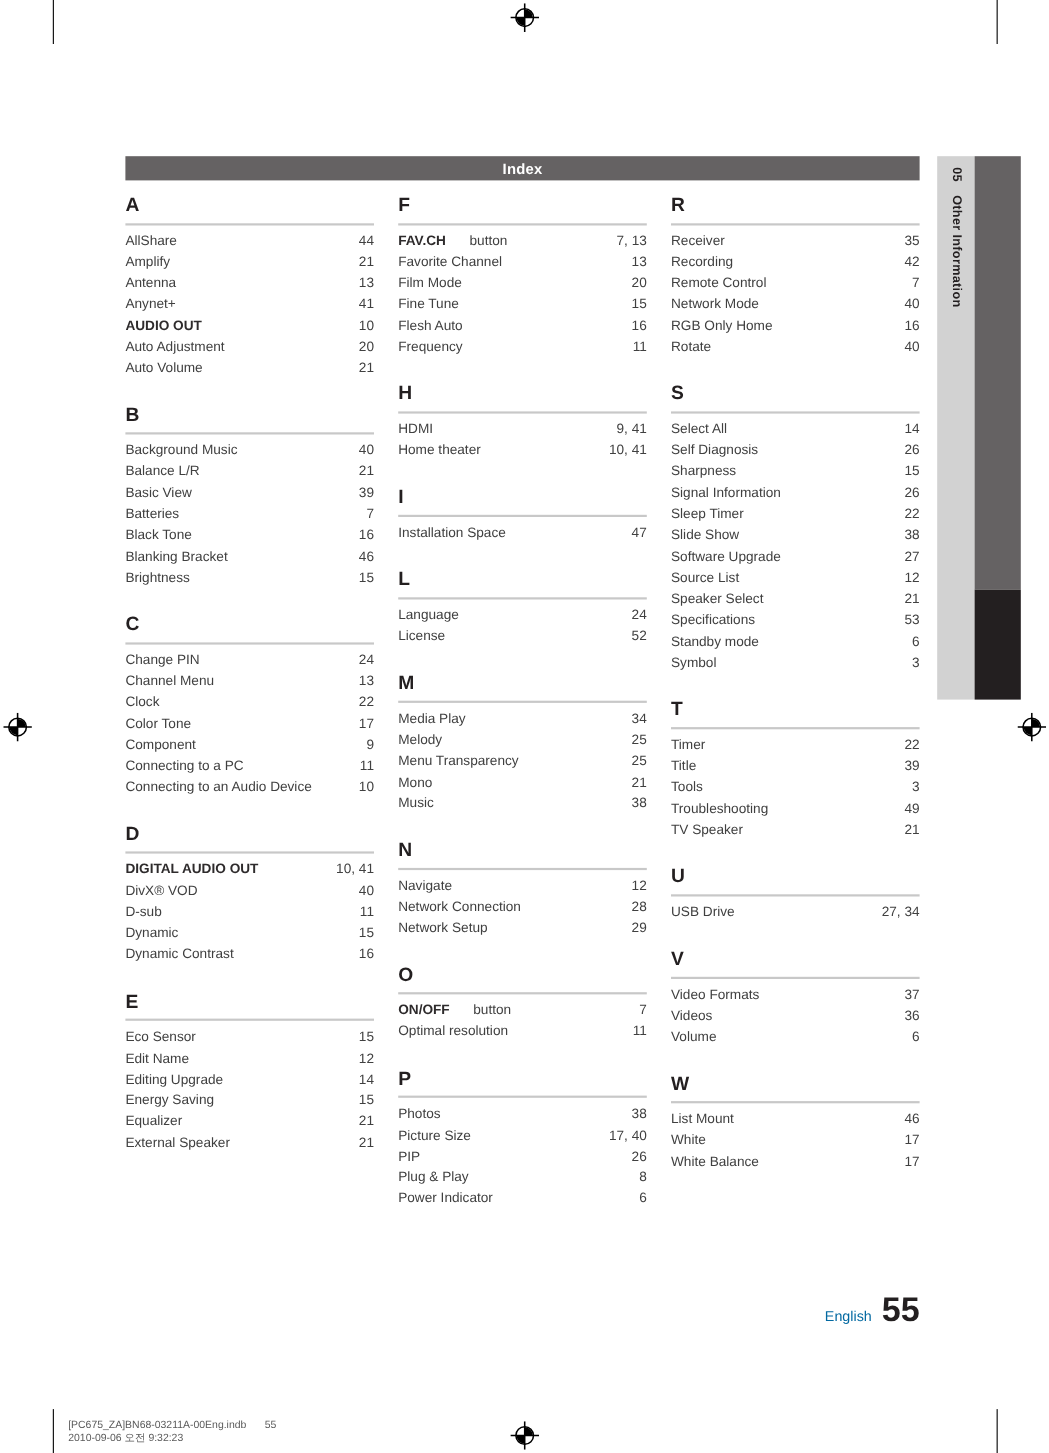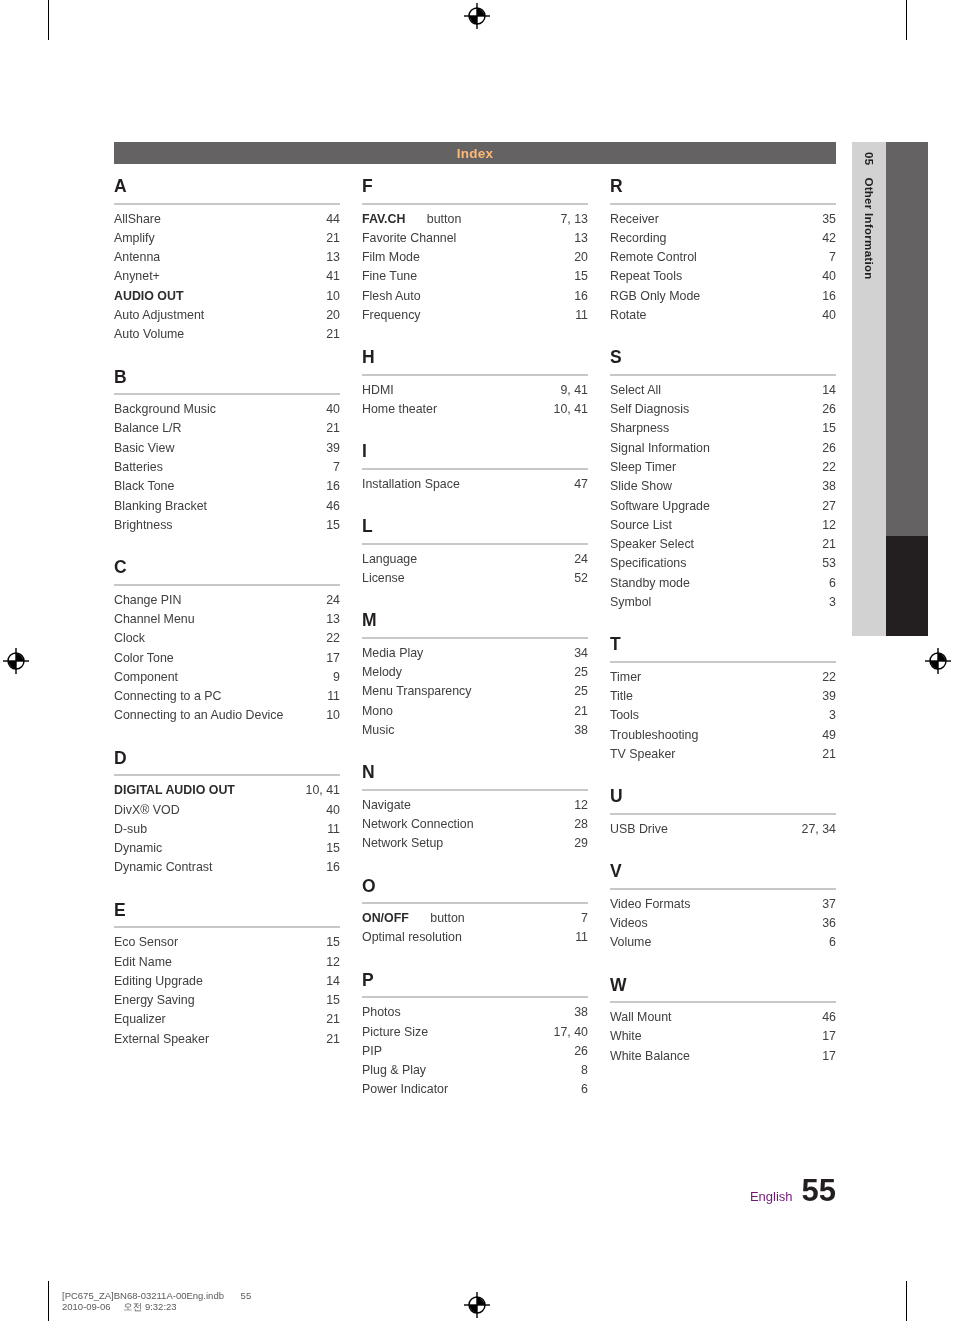--- a/index.html
+++ b/index.html
@@ -30,21 +30,21 @@
   }
 
   
   .index-header {
     position: absolute;
     left: 114px;
     top: 142px;
     width: 722px;
     height: 22px;
     background: #656263;
-    color: #fdba74;
+    color: #ffffff;
     font-size: 13.5px;
     font-weight: bold;
     letter-spacing: 0.2px;
     display: flex;
     align-items: center;
     justify-content: center;
   }
 
   
   .columns {
@@ -145,21 +145,21 @@
   
   .page-footer {
     position: absolute;
     right: 118px;
     top: 1175px;
     display: flex;
     align-items: baseline;
   }
   .footer-lang {
     font-size: 13px;
-    color: #701a75;
+    color: #0369a1;
     margin-right: 9px;
   }
   .footer-pageno {
     font-size: 31px;
     font-weight: bold;
     color: #231f20;
     line-height: 1;
   }
 
   
@@ -169,21 +169,21 @@
     right: 62px;
     top: 1290px;
     display: flex;
     justify-content: space-between;
     font-size: 9.5px;
     color: #5a5a5a;
     font-family: "Liberation Sans", sans-serif;
     flex-direction: column;
   }
   .print-meta-file .meta-pageno { margin-left: 14px; }
-  .print-meta-date .meta-time { margin-left: 10px; }
+  .print-meta-date .meta-time { }
 </style>
 </head>
 <body>
 
 <div class="crop-mark crop-v" style="left:48px; top:0;"></div>
 <div class="crop-mark crop-v" style="left:906px; top:0;"></div>
 <div class="crop-mark crop-v" style="left:48px; top:1281px;"></div>
 <div class="crop-mark crop-v" style="left:906px; top:1281px;"></div>
 
 <svg class="reg-mark" style="left:464px; top:3px;" viewBox="0 0 26 26">
@@ -518,25 +518,25 @@
         </div>
         <div class="entry">
           <span class="entry-term">Recording</span>
           <span class="entry-page">42</span>
         </div>
         <div class="entry">
           <span class="entry-term">Remote Control</span>
           <span class="entry-page">7</span>
         </div>
         <div class="entry">
-          <span class="entry-term">Repeat Tools</span>
+          <span class="entry-term">Network Mode</span>
           <span class="entry-page">40</span>
         </div>
         <div class="entry">
-          <span class="entry-term">RGB Only Mode</span>
+          <span class="entry-term">RGB Only Home</span>
           <span class="entry-page">16</span>
         </div>
         <div class="entry">
           <span class="entry-term">Rotate</span>
           <span class="entry-page">40</span>
         </div>
       </div>
       <div class="letter-group">
         <div class="letter-heading">S</div>
         <div class="letter-rule"></div>
@@ -634,21 +634,21 @@
         </div>
         <div class="entry">
           <span class="entry-term">Volume</span>
           <span class="entry-page">6</span>
         </div>
       </div>
       <div class="letter-group">
         <div class="letter-heading">W</div>
         <div class="letter-rule"></div>
         <div class="entry">
-          <span class="entry-term">Wall Mount</span>
+          <span class="entry-term">List Mount</span>
           <span class="entry-page">46</span>
         </div>
         <div class="entry">
           <span class="entry-term">White</span>
           <span class="entry-page">17</span>
         </div>
         <div class="entry">
           <span class="entry-term">White Balance</span>
           <span class="entry-page">17</span>
         </div>

